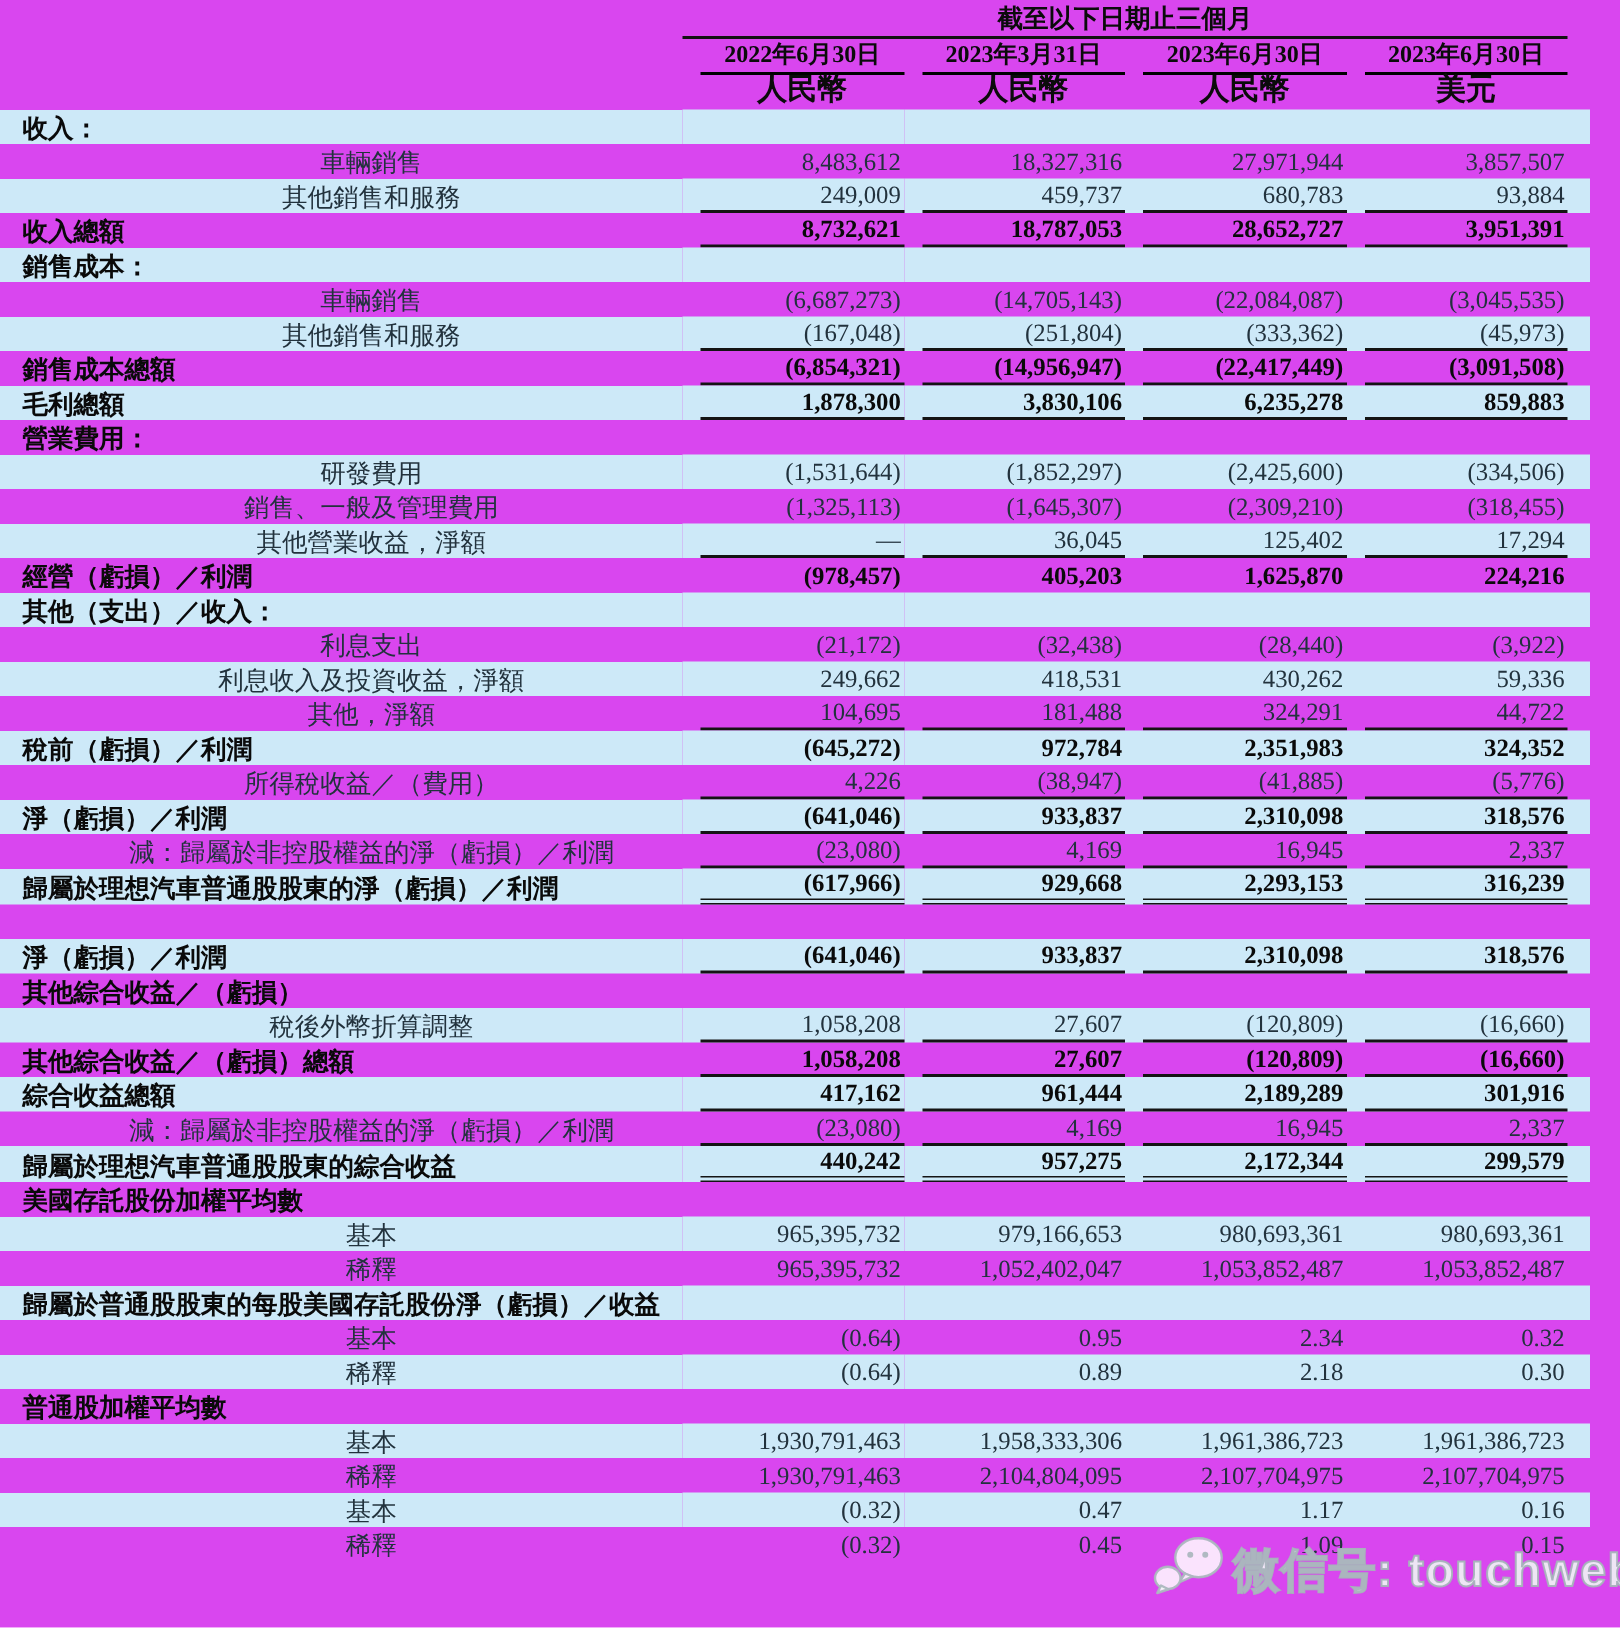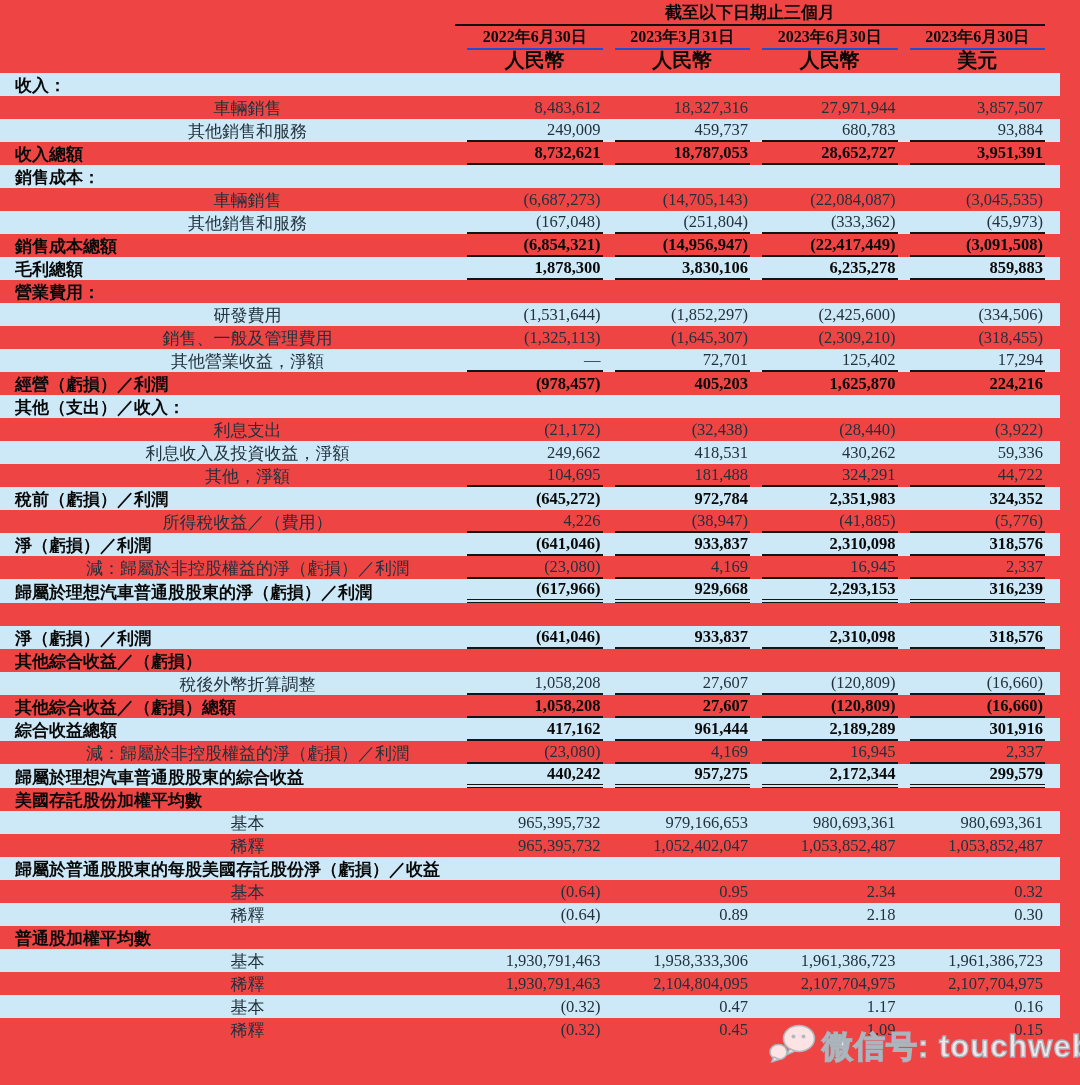--- a/index.html
+++ b/index.html
@@ -1,34 +1,34 @@
 <!DOCTYPE html>
 <html><head>
 <meta charset="utf-8">
 <style>
   html,body{margin:0;padding:0;background:#ffffff;}
   .page{
     position:relative;
     width:1080px;height:1085px;
-    background:#ef4444;
+    background:#d946ef;
     font-family:"Liberation Serif","DejaVu Serif",serif;
     color:#16222b;
     overflow:hidden;
   }
   
   .thead{padding-top:3px;}
   .period-title{
     margin-left:455px;width:590px;
     text-align:center;font-weight:bold;font-size:17px;line-height:20px;
     color:#0b0b0b;white-space:nowrap;
   }
   .period-line{margin-left:455px;width:590px;border-bottom:2px solid #111;margin-top:1px;}
   .hgrid{display:grid;grid-template-columns:455px 147.5px 147.5px 147.5px 162.5px;}
   .hdate{font-weight:bold;font-size:16px;line-height:21px;color:#0b0b0b;white-space:nowrap;}
-  .hdate .hin{margin-left:12px;text-align:center;border-bottom:2px solid #1d4ed8;padding-bottom:1px;}
+  .hdate .hin{margin-left:12px;text-align:center;border-bottom:2px solid #000000;padding-bottom:1px;}
   .hdate.last .hin{margin-right:15px;}
   .hcur{font-weight:bold;font-size:20px;line-height:21px;color:#0b0b0b;text-align:center;}
   .hcur .hin{margin-left:12px;}
   .hcur.last .hin{margin-right:15px;}
   
   table.fin{border-collapse:collapse;table-layout:fixed;width:1060px;margin-top:2px;}
   table.fin td{padding:0;vertical-align:bottom;height:23px;}
   tbody tr:nth-child(odd){background:#cde9f8;}
   td.label{white-space:nowrap;overflow:hidden;}
   .lab{display:block;padding-left:15px;font-size:17px;line-height:21px;color:#22323d;}
@@ -309,21 +309,21 @@
           </td>
     </tr>
         <tr class="i us">
       <td class="label">
             <span class="lab">其他營業收益，淨額</span>
           </td>
       <td class="num c0">
             <div class="cellin">—</div>
           </td>
       <td class="num c1">
-            <div class="cellin">72,701</div>
+            <div class="cellin">36,045</div>
           </td>
       <td class="num c2">
             <div class="cellin">125,402</div>
           </td>
       <td class="num c3">
             <div class="cellin">17,294</div>
           </td>
     </tr>
         <tr class="b">
       <td class="label">

